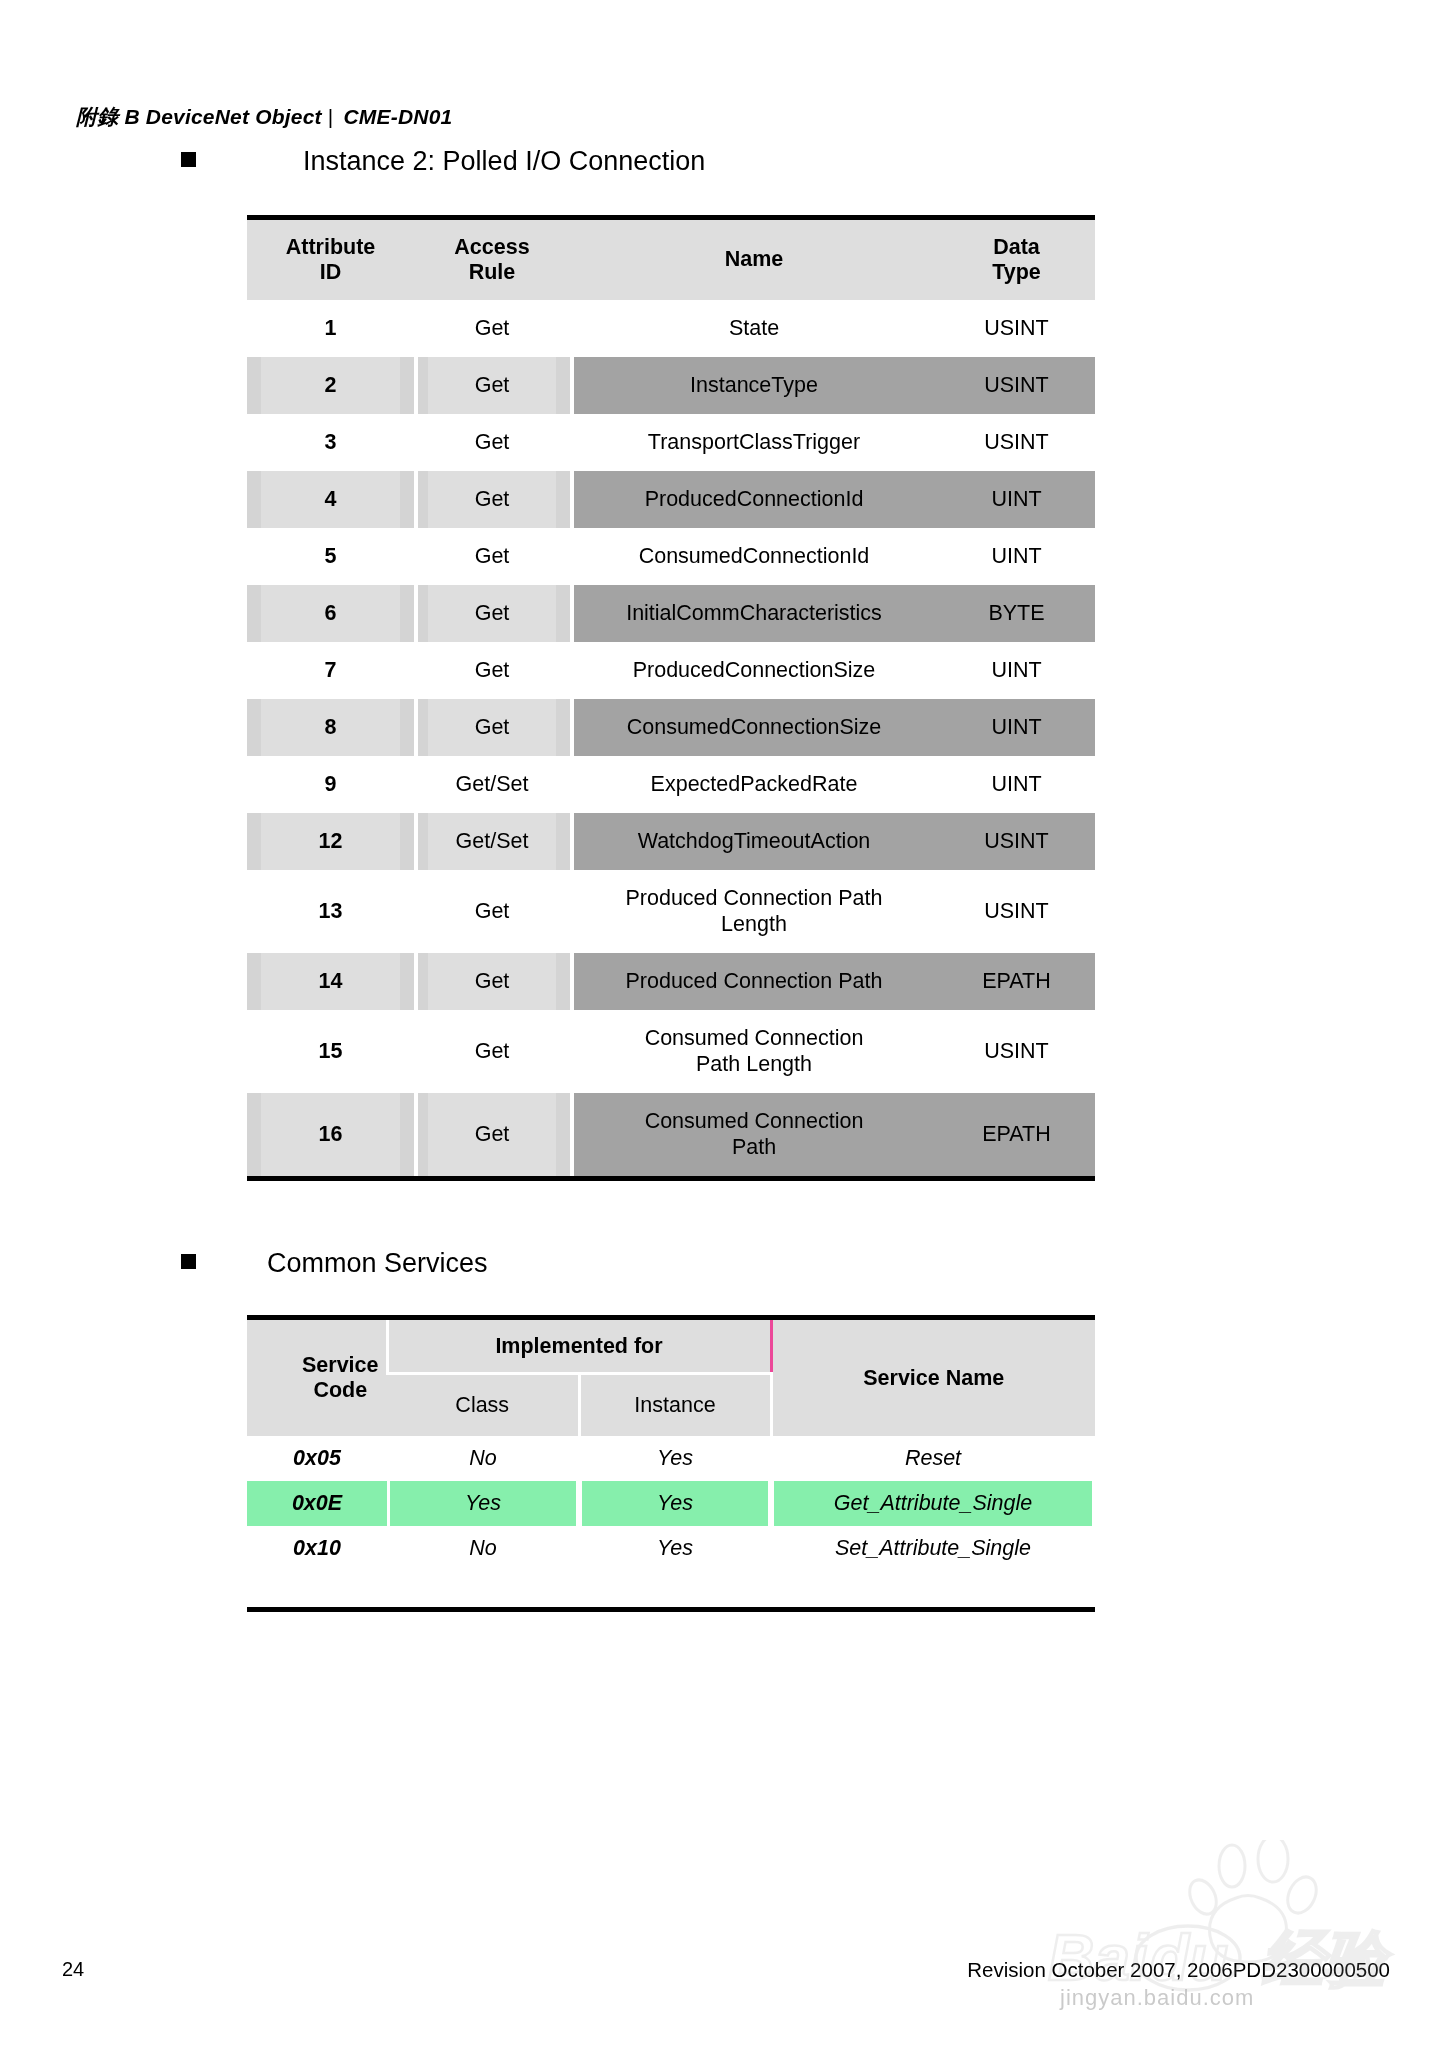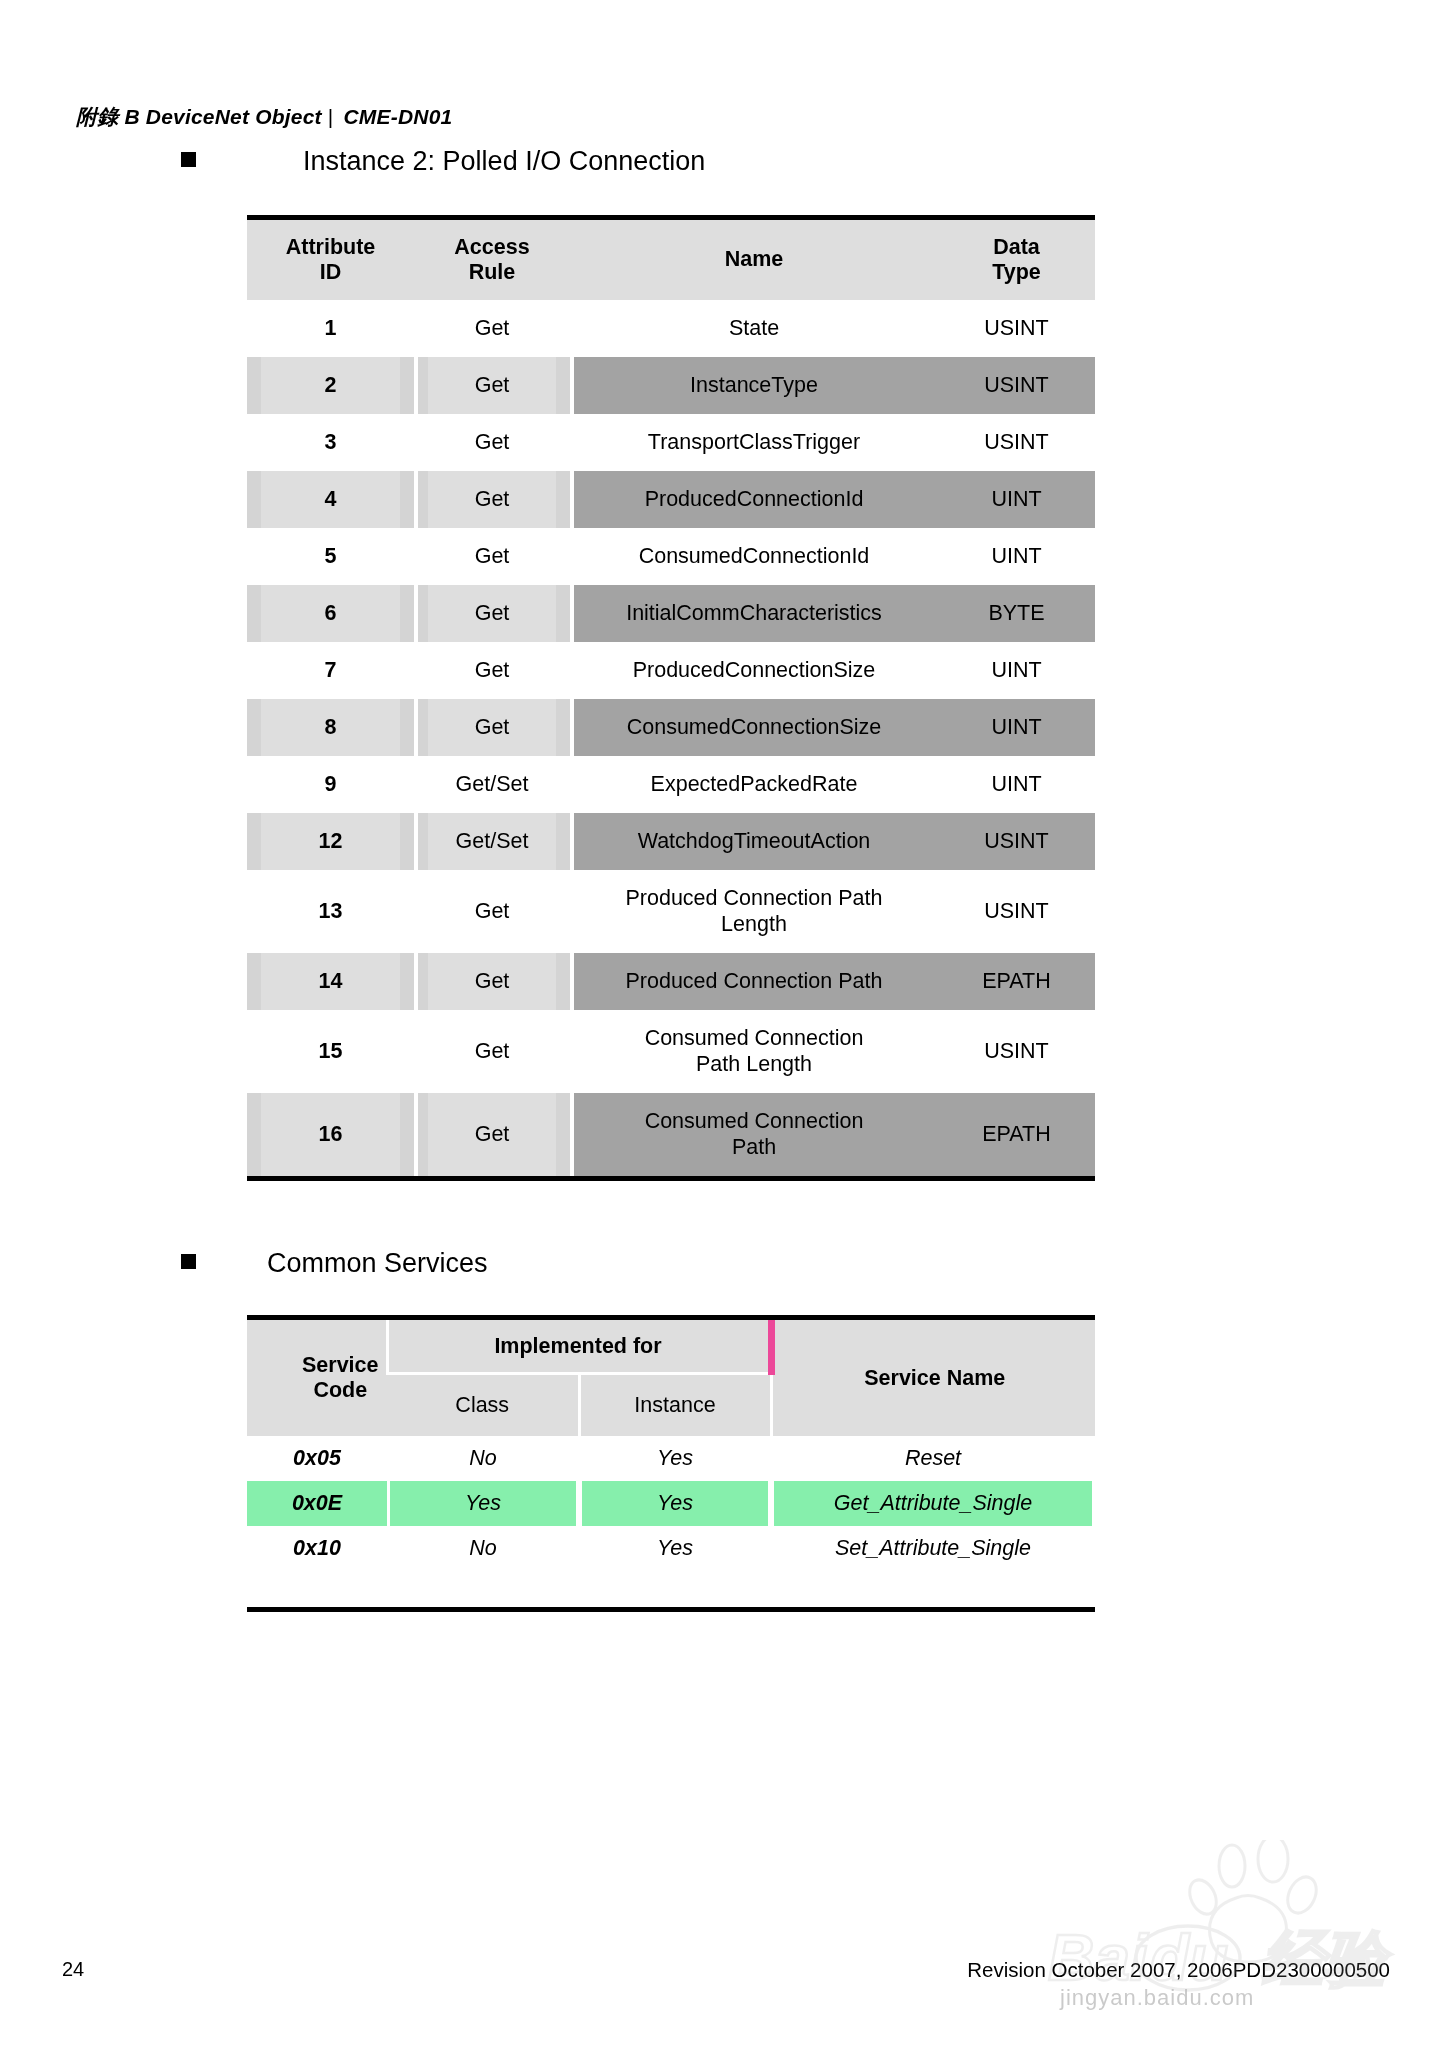--- a/index.html
+++ b/index.html
@@ -145,21 +145,21 @@
     font-weight: bold;
     font-size: 21.5px;
     text-align: center;
     vertical-align: middle;
   }
   #svc-table thead th.th-code { height: 113px; line-height: 1.17; padding-left: 48px; }
   #svc-table thead th.th-impl {
     height: 52px;
     border-bottom: 3px solid #ffffff;
     border-left: 3px solid #ffffff;
-    border-right: 7px solid #ec4899;
+    border-right: 3px solid #ec4899;
   }
   #svc-table thead th.th-sub {
     height: 61px;
     font-weight: normal;
   }
   #svc-table thead th.th-cls  { border-right: 3px solid #ffffff; }
   #svc-table thead th.th-inst { border-right: 3px solid #ffffff; }
   #svc-table thead th.th-svcname {
     height: 113px;
     border-left: 3px solid #ffffff;

